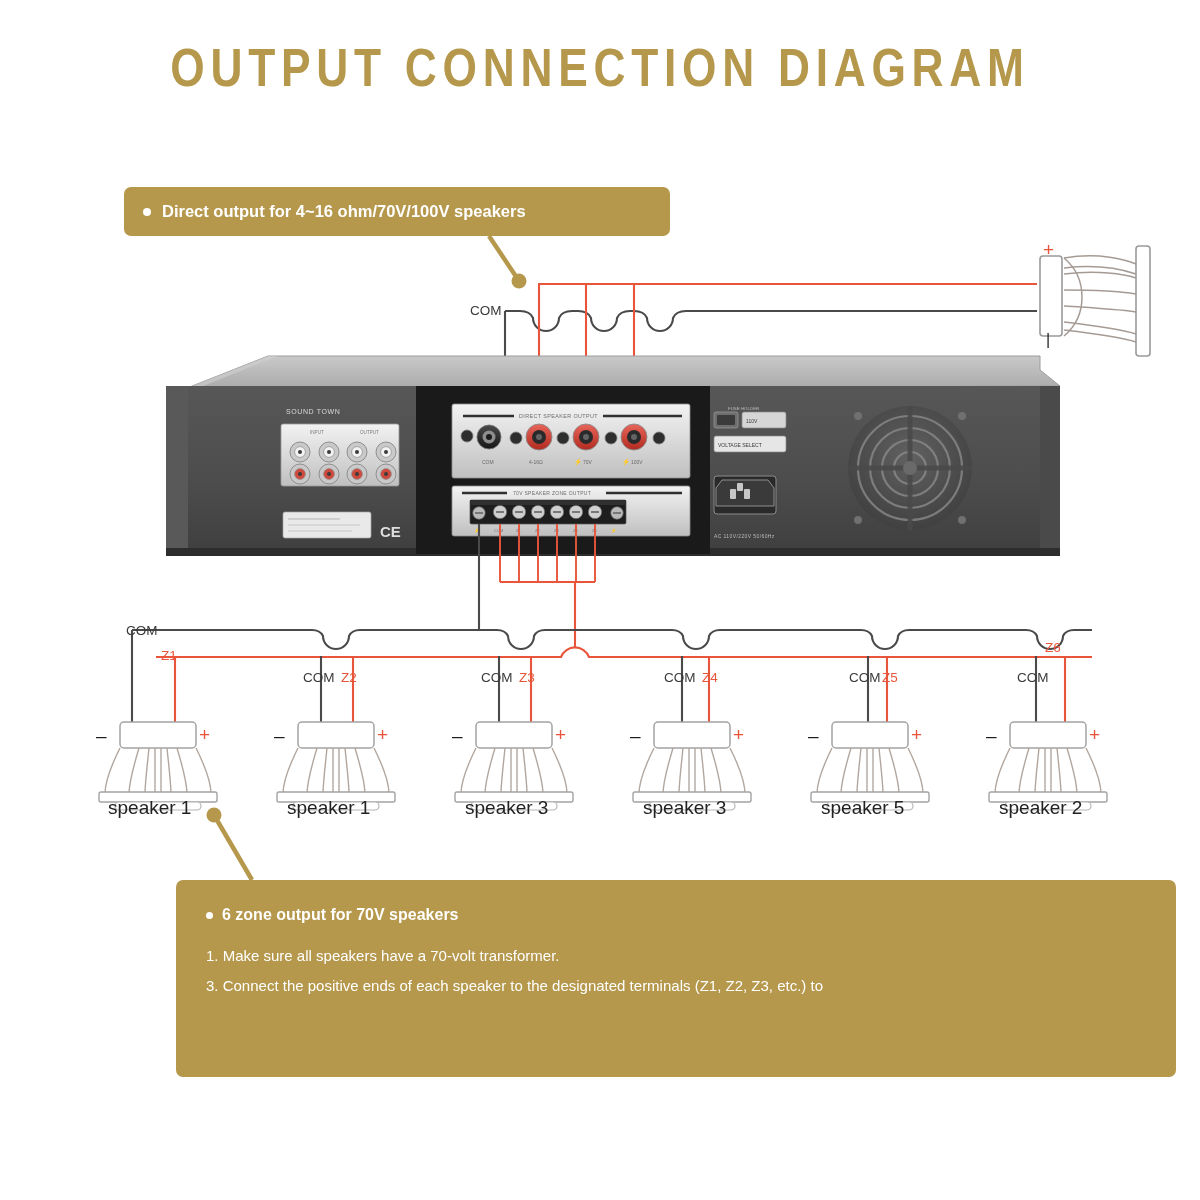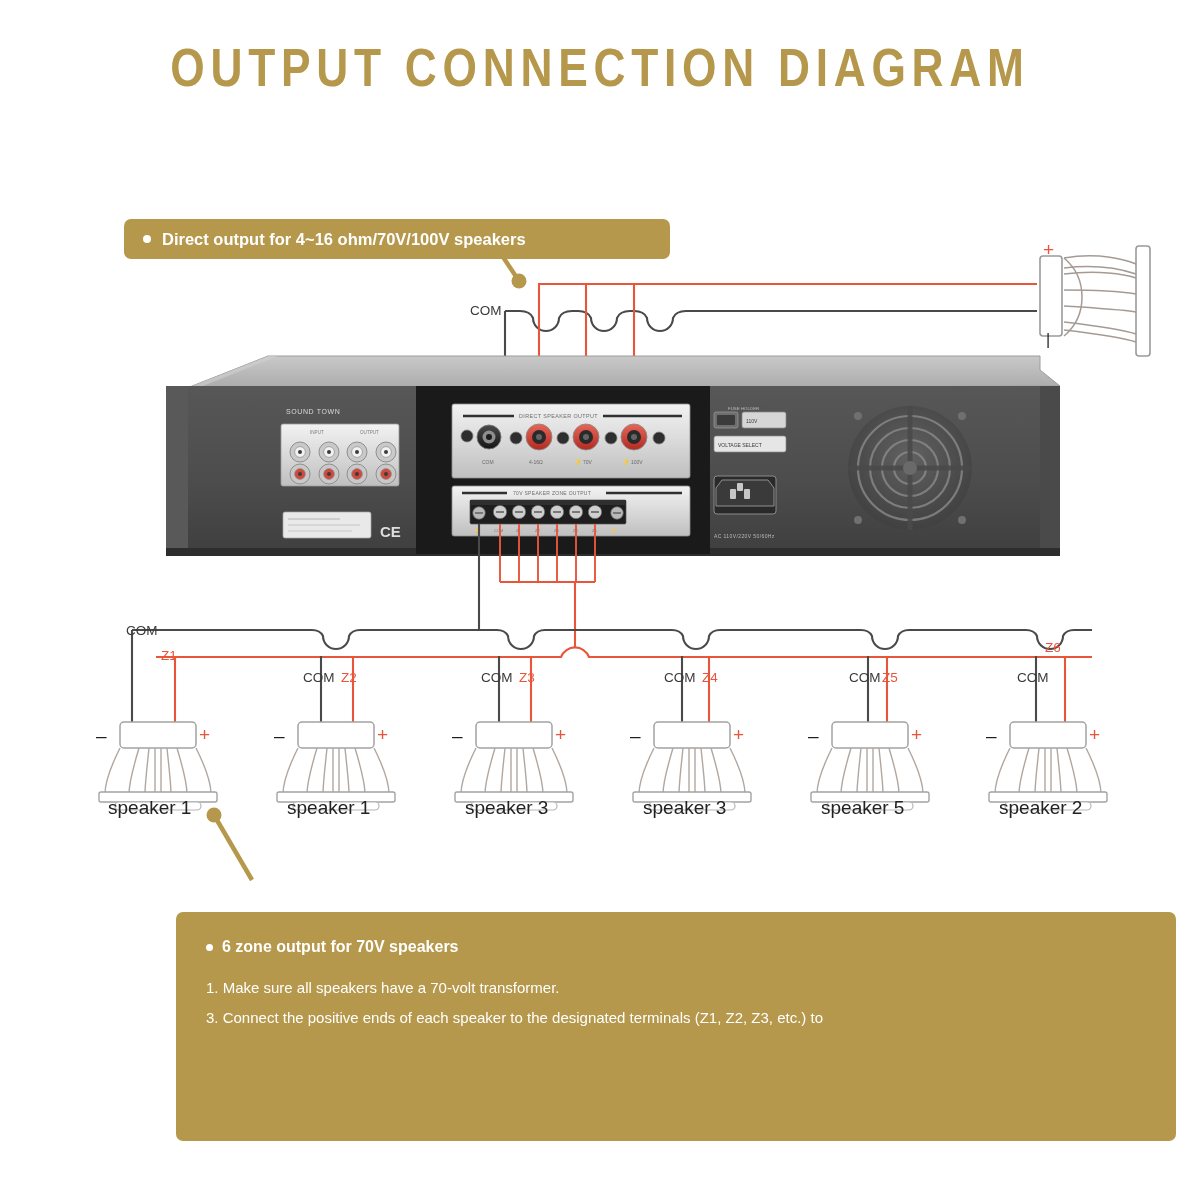--- a/index.html
+++ b/index.html
@@ -29,31 +29,31 @@
 
   
   .callout{
     position:absolute;
     background:#b5984c;
     border-radius:7px;
     color:#ffffff;
     box-sizing:border-box;
   }
   #callout-top{
-    left:124px;top:187px;width:546px;height:40px;
+    left:124px;top:187px;width:546px;height:49px;
     display:flex;align-items:center;
     padding-left:19px;
-    font-size:16.5px;font-weight:bold;margin-top:32px;
+    font-size:16.5px;font-weight:bold;
   }
   #callout-top .bullet{
     display:inline-block;width:8px;height:8px;border-radius:50%;
     background:#fff;margin-right:11px;flex:0 0 auto;
   }
   #callout-bottom{
-    left:176px;top:912px;width:1000px;height:229px;
+    left:176px;top:880px;width:1000px;height:197px;
     padding:26px 30px 0 30px;
   }
   #callout-bottom .hdr{
     font-size:16px;font-weight:bold;display:flex;align-items:center;margin-bottom:17px;
   }
   #callout-bottom .hdr .bullet{
     display:inline-block;width:7px;height:7px;border-radius:50%;
     background:#fff;margin-right:9px;flex:0 0 auto;
   }
   #callout-bottom .line{

